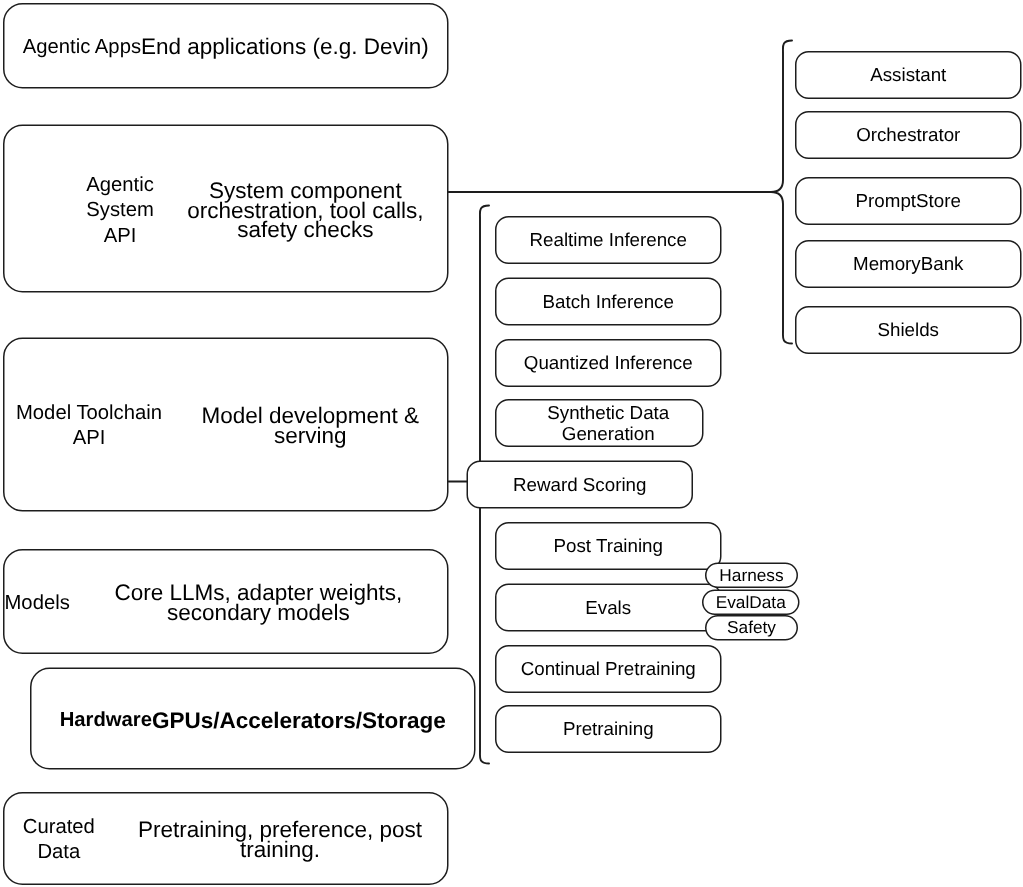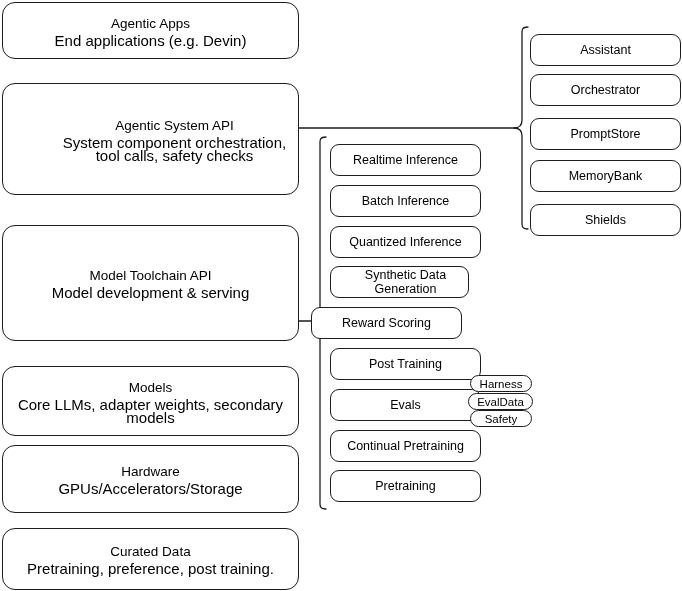--- a/index.html
+++ b/index.html
@@ -21,21 +21,20 @@
     width: 682px;
     height: 591px;
   }
   .box {
     position: absolute;
     box-sizing: border-box;
     border: 1.3px solid #1d1d1d;
     border-radius: 13px;
     background: #ffffff;
     display: flex;
-    flex-direction: column;
     align-items: center;
     justify-content: center;
     text-align: center;
   }
   .layer .box-title {
     font-size: 13.5px;
     line-height: 17px;
     color: #000;
   }
   .layer .box-sub {
@@ -99,21 +98,21 @@
       <div class="box-sub">System component orchestration, tool calls, safety checks</div>
     </div>
     <div class="box" style="left: 2px; top: 225px; width: 297px; height: 116px; border-color: rgb(29, 29, 29);">
       <div class="box-title">Model Toolchain API</div>
       <div class="box-sub">Model development &amp; serving</div>
     </div>
     <div class="box" style="left: 2px; top: 366px; width: 297px; height: 70px; border-color: rgb(29, 29, 29);">
       <div class="box-title">Models</div>
       <div class="box-sub">Core LLMs, adapter weights, secondary models</div>
     </div>
-    <div class="box" style="left: 2px; top: 445px; width: 297px; height: 68px; border-color: rgb(29, 29, 29);">
+    <div class="box" style="left: 20px; top: 445px; width: 297px; height: 68px; border-color: rgb(29, 29, 29); font-weight: bold;">
       <div class="box-title">Hardware</div>
       <div class="box-sub">GPUs/Accelerators/Storage</div>
     </div>
     <div class="box" style="left: 2px; top: 528px; width: 297px; height: 62px; border-color: rgb(29, 29, 29);">
       <div class="box-title">Curated Data</div>
       <div class="box-sub">Pretraining, preference, post training.</div>
     </div>
   </div>
 
   <svg class="conn-svg" style="left:299px; top:120px; width:218px; height:20px;" viewBox="0 0 218 20">

